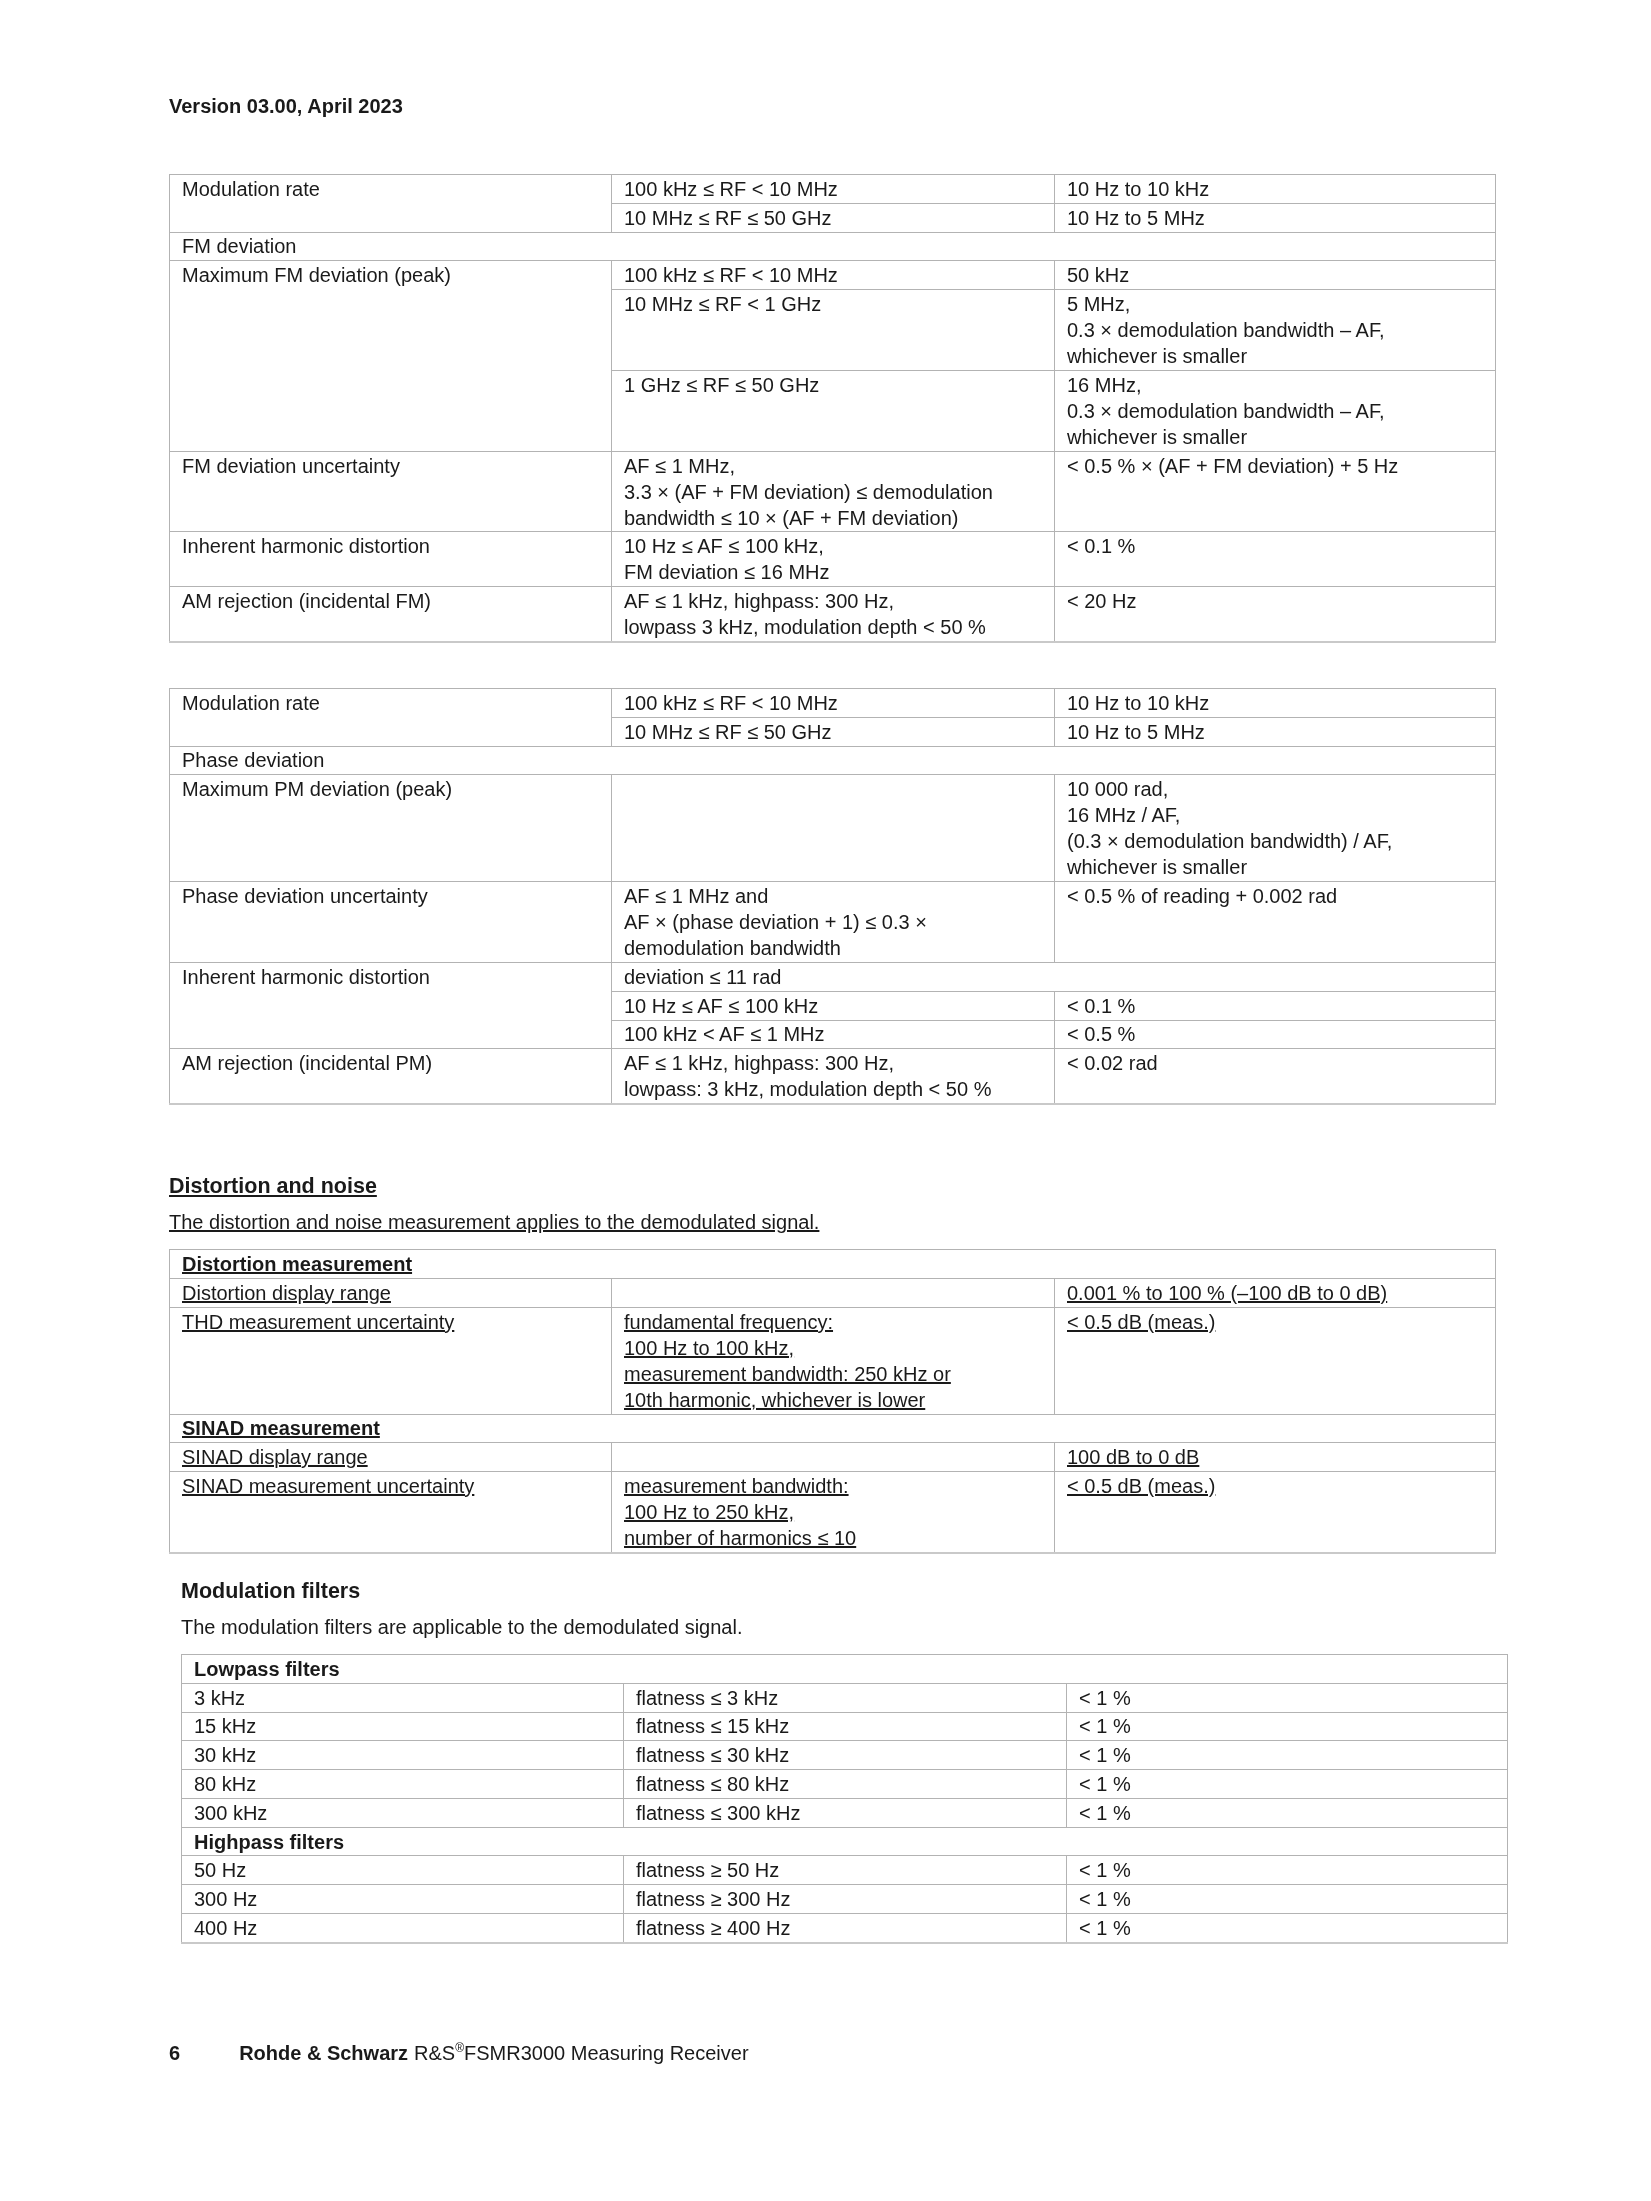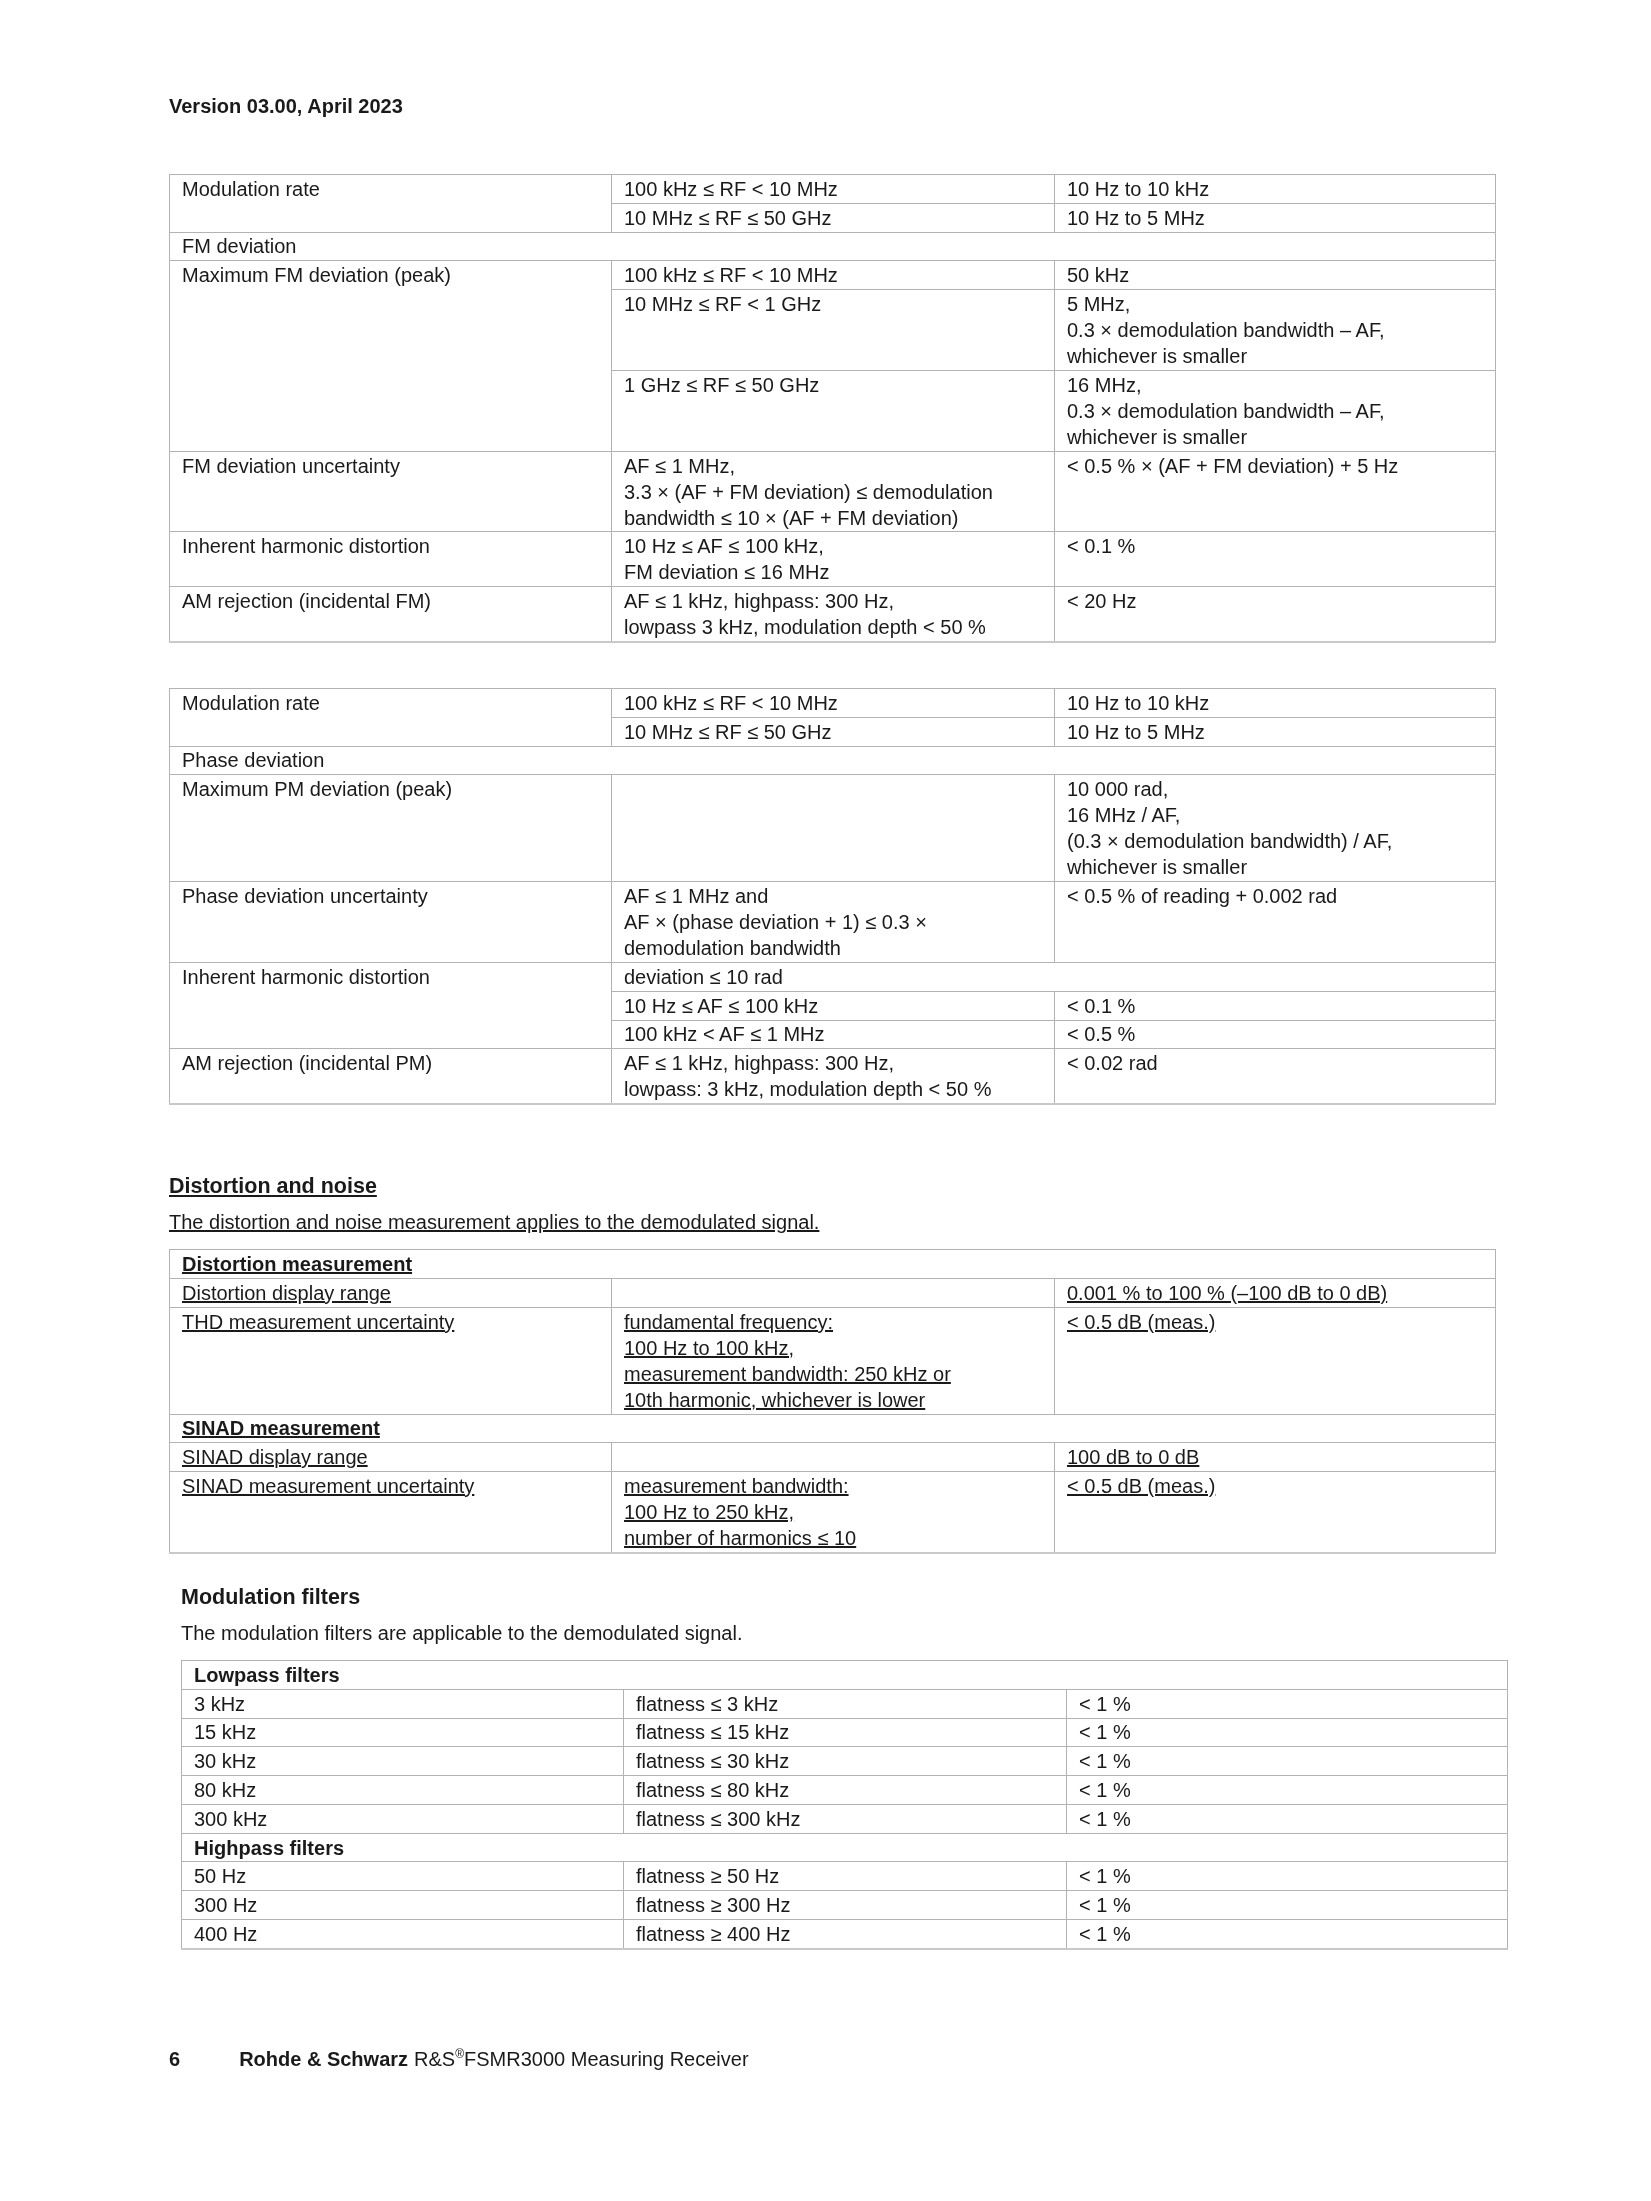--- a/index.html
+++ b/index.html
@@ -13,21 +13,21 @@
   .page { position: relative; width: 1652px; height: 2202px; }
   .content { position: absolute; left: 169px; top: 94px; width: 1327px; }
 
   .version-line { font-size: 20px; font-weight: 700; line-height: 25px; margin: 0 0 55px 0; }
 
   h2.sec-heading { font-size: 21.5px; font-weight: 700; line-height: 27px; margin: 0 0 11.2px 0; }
   p.intro { font-size: 20px; line-height: 25px; margin: 0 0 13.8px 0; }
 
   .sec-pm { margin-top: 45px; }
   .sec-distortion { margin-top: 68px; text-decoration: underline; }
-  .sec-filters { margin-top: 30px; padding-left: 12px; }
+  .sec-filters { margin-top: 24px; padding-left: 12px; }
   .sec-distortion h2.sec-heading, .sec-filters h2.sec-heading { margin-bottom: 10.3px; }
 
   table.spec-table {
     border-collapse: collapse;
     table-layout: fixed;
     width: 1327px;
     border: 0.9px solid #b3b3b3;
     border-bottom: 2.6px solid #c9c9c9;
   }
   table.spec-table td {
@@ -147,21 +147,21 @@
           </tr>
           <tr>
             <td class="indent">Phase deviation uncertainty</td>
             <td>AF ≤ 1 MHz and
 AF × (phase deviation + 1) ≤ 0.3 ×
 demodulation bandwidth</td>
             <td>&lt; 0.5 % of reading + 0.002 rad</td>
           </tr>
           <tr>
             <td rowspan="3">Inherent harmonic distortion</td>
-            <td colspan="2">deviation ≤ 10 rad</td>
+            <td colspan="2">deviation ≤ 11 rad</td>
           </tr>
           <tr>
             <td class="sub-cond">10 Hz ≤ AF ≤ 100 kHz</td>
             <td>&lt; 0.1 %</td>
           </tr>
           <tr>
             <td class="sub-cond">100 kHz &lt; AF ≤ 1 MHz</td>
             <td>&lt; 0.5 %</td>
           </tr>
           <tr>

